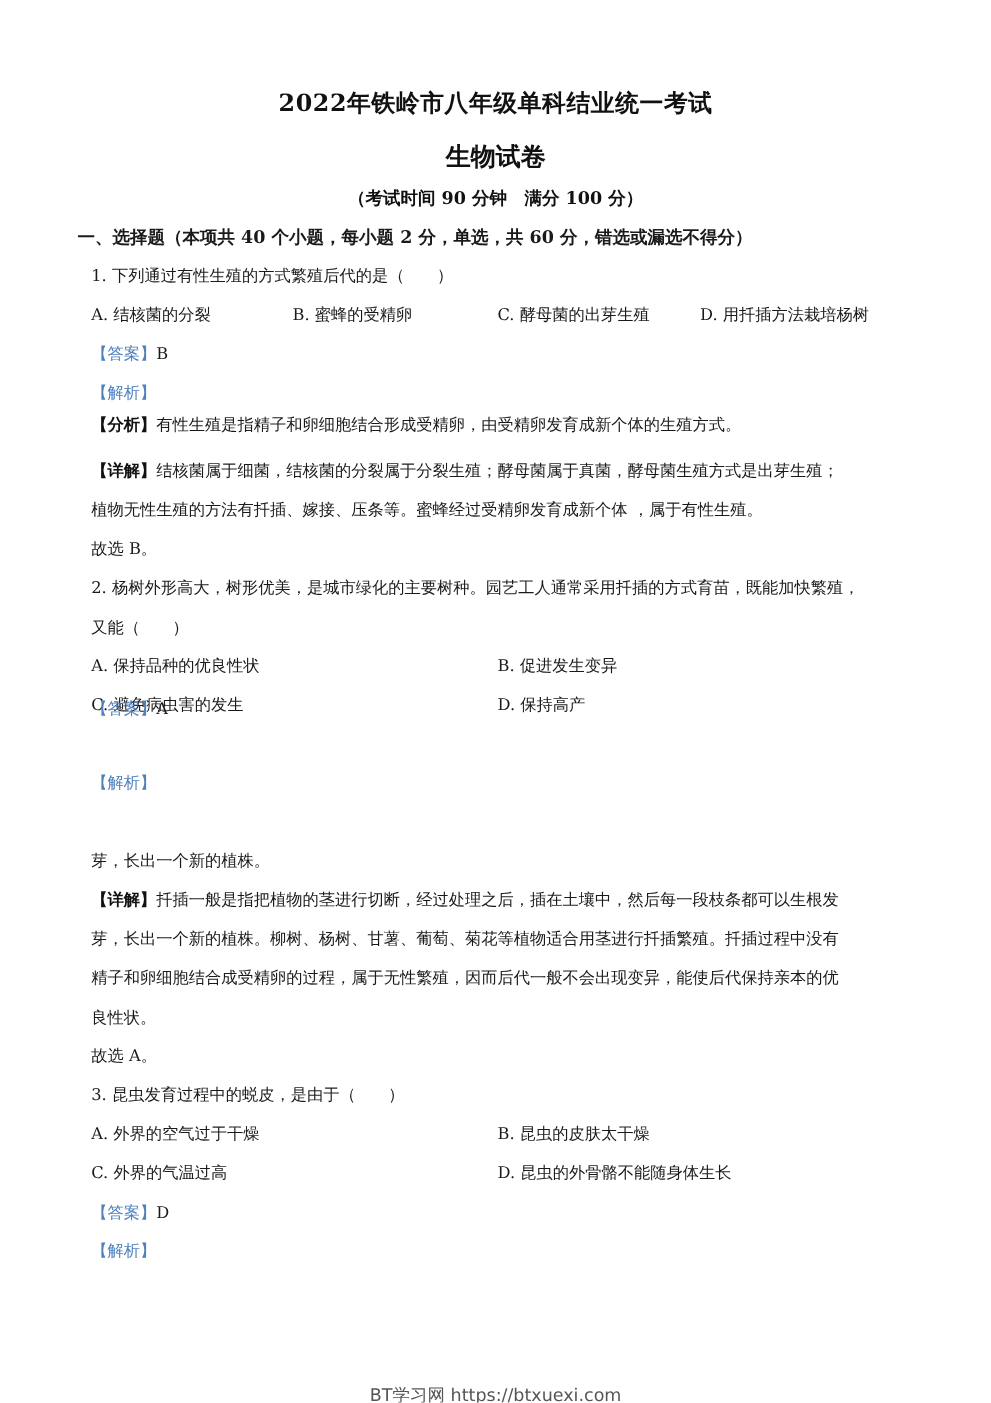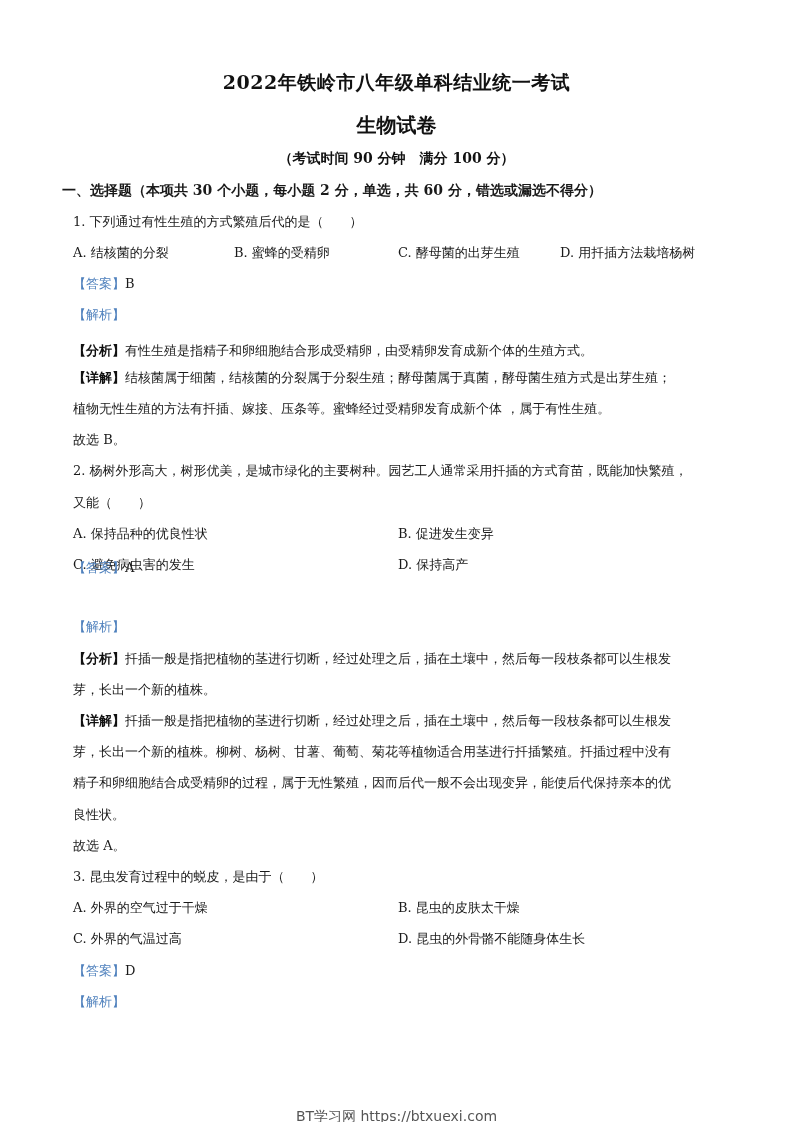--- a/index.html
+++ b/index.html
@@ -20,45 +20,44 @@
 </style>
 </head>
 <body>
 
 <div class="page">
 
   <div class="title t1">2022年铁岭市八年级单科结业统一考试</div>
   <div class="title t2">生物试卷</div>
   <div class="title t3">（考试时间 90 分钟　满分 100 分）</div>
 
-  <div class="line sec" style="top:181px;">一、选择题（本项共 30 个小题，每小题 2 分，单选，共 60 分，错选或漏选不得分）</div>
+  <div class="line sec" style="top:181px;">一、选择题（本项共 40 个小题，每小题 2 分，单选，共 60 分，错选或漏选不得分）</div>
 
   <div class="line" style="top:213px;">1. 下列通过有性生殖的方式繁殖后代的是（　　）</div>
   <div class="opt" style="top:244px; left:73px;">A. 结核菌的分裂</div>
   <div class="opt" style="top:244px; left:234px;">B. 蜜蜂的受精卵</div>
   <div class="opt" style="top:244px; left:398px;">C. 酵母菌的出芽生殖</div>
   <div class="opt" style="top:244px; left:560px;">D. 用扦插方法栽培杨树</div>
 
   <div class="line" style="top:275px;"><span class="lbl">【答案】</span><span>B</span></div>
   <div class="line" style="top:306px;"><span class="lbl">【解析】</span></div>
-  <div class="line" style="top:342px;"><span class="blk">【分析】</span><span>有性生殖是指精子和卵细胞结合形成受精卵，由受精卵发育成新个体的生殖方式。</span></div>
+  <div class="line" style="top:332px;"><span class="blk">【分析】</span><span>有性生殖是指精子和卵细胞结合形成受精卵，由受精卵发育成新个体的生殖方式。</span></div>
   <div class="line" style="top:369px;"><span class="blk">【详解】</span><span>结核菌属于细菌，结核菌的分裂属于分裂生殖；酵母菌属于真菌，酵母菌生殖方式是出芽生殖；</span></div>
   <div class="line" style="top:400px;">植物无性生殖的方法有扦插、嫁接、压条等。蜜蜂经过受精卵发育成新个体 ，属于有性生殖。</div>
   <div class="line" style="top:431px;">故选 B。</div>
 
   <div class="line" style="top:462px;">2. 杨树外形高大，树形优美，是城市绿化的主要树种。园艺工人通常采用扦插的方式育苗，既能加快繁殖，</div>
   <div class="line" style="top:494px;">又能（　　）</div>
   <div class="opt" style="top:525px; left:73px;">A. 保持品种的优良性状</div>
   <div class="opt" style="top:525px; left:398px;">B. 促进发生变异</div>
   <div class="opt" style="top:556px; left:73px;">C. 避免病虫害的发生</div>
   <div class="opt" style="top:556px; left:398px;">D. 保持高产</div>
 
   <div class="line" style="top:559px;"><span class="lbl">【答案】</span><span>A</span></div>
   <div class="line" style="top:618px;"><span class="lbl">【解析】</span></div>
-  <div class="line" style="top:650px;"><span class="blk">【分析】</span><span>扦插一般是指把植物的茎进行切断，经过处理之后，插在土壤中，然后每一段枝条都可以生根发</span></div>
   <div class="line" style="top:681px;">芽，长出一个新的植株。</div>
   <div class="line" style="top:712px;"><span class="blk">【详解】</span><span>扦插一般是指把植物的茎进行切断，经过处理之后，插在土壤中，然后每一段枝条都可以生根发</span></div>
   <div class="line" style="top:743px;">芽，长出一个新的植株。柳树、杨树、甘薯、葡萄、菊花等植物适合用茎进行扦插繁殖。扦插过程中没有</div>
   <div class="line" style="top:774px;">精子和卵细胞结合成受精卵的过程，属于无性繁殖，因而后代一般不会出现变异，能使后代保持亲本的优</div>
   <div class="line" style="top:806px;">良性状。</div>
   <div class="line" style="top:837px;">故选 A。</div>
 
   <div class="line" style="top:868px;">3. 昆虫发育过程中的蜕皮，是由于（　　）</div>
   <div class="opt" style="top:899px; left:73px;">A. 外界的空气过于干燥</div>
   <div class="opt" style="top:899px; left:398px;">B. 昆虫的皮肤太干燥</div>

